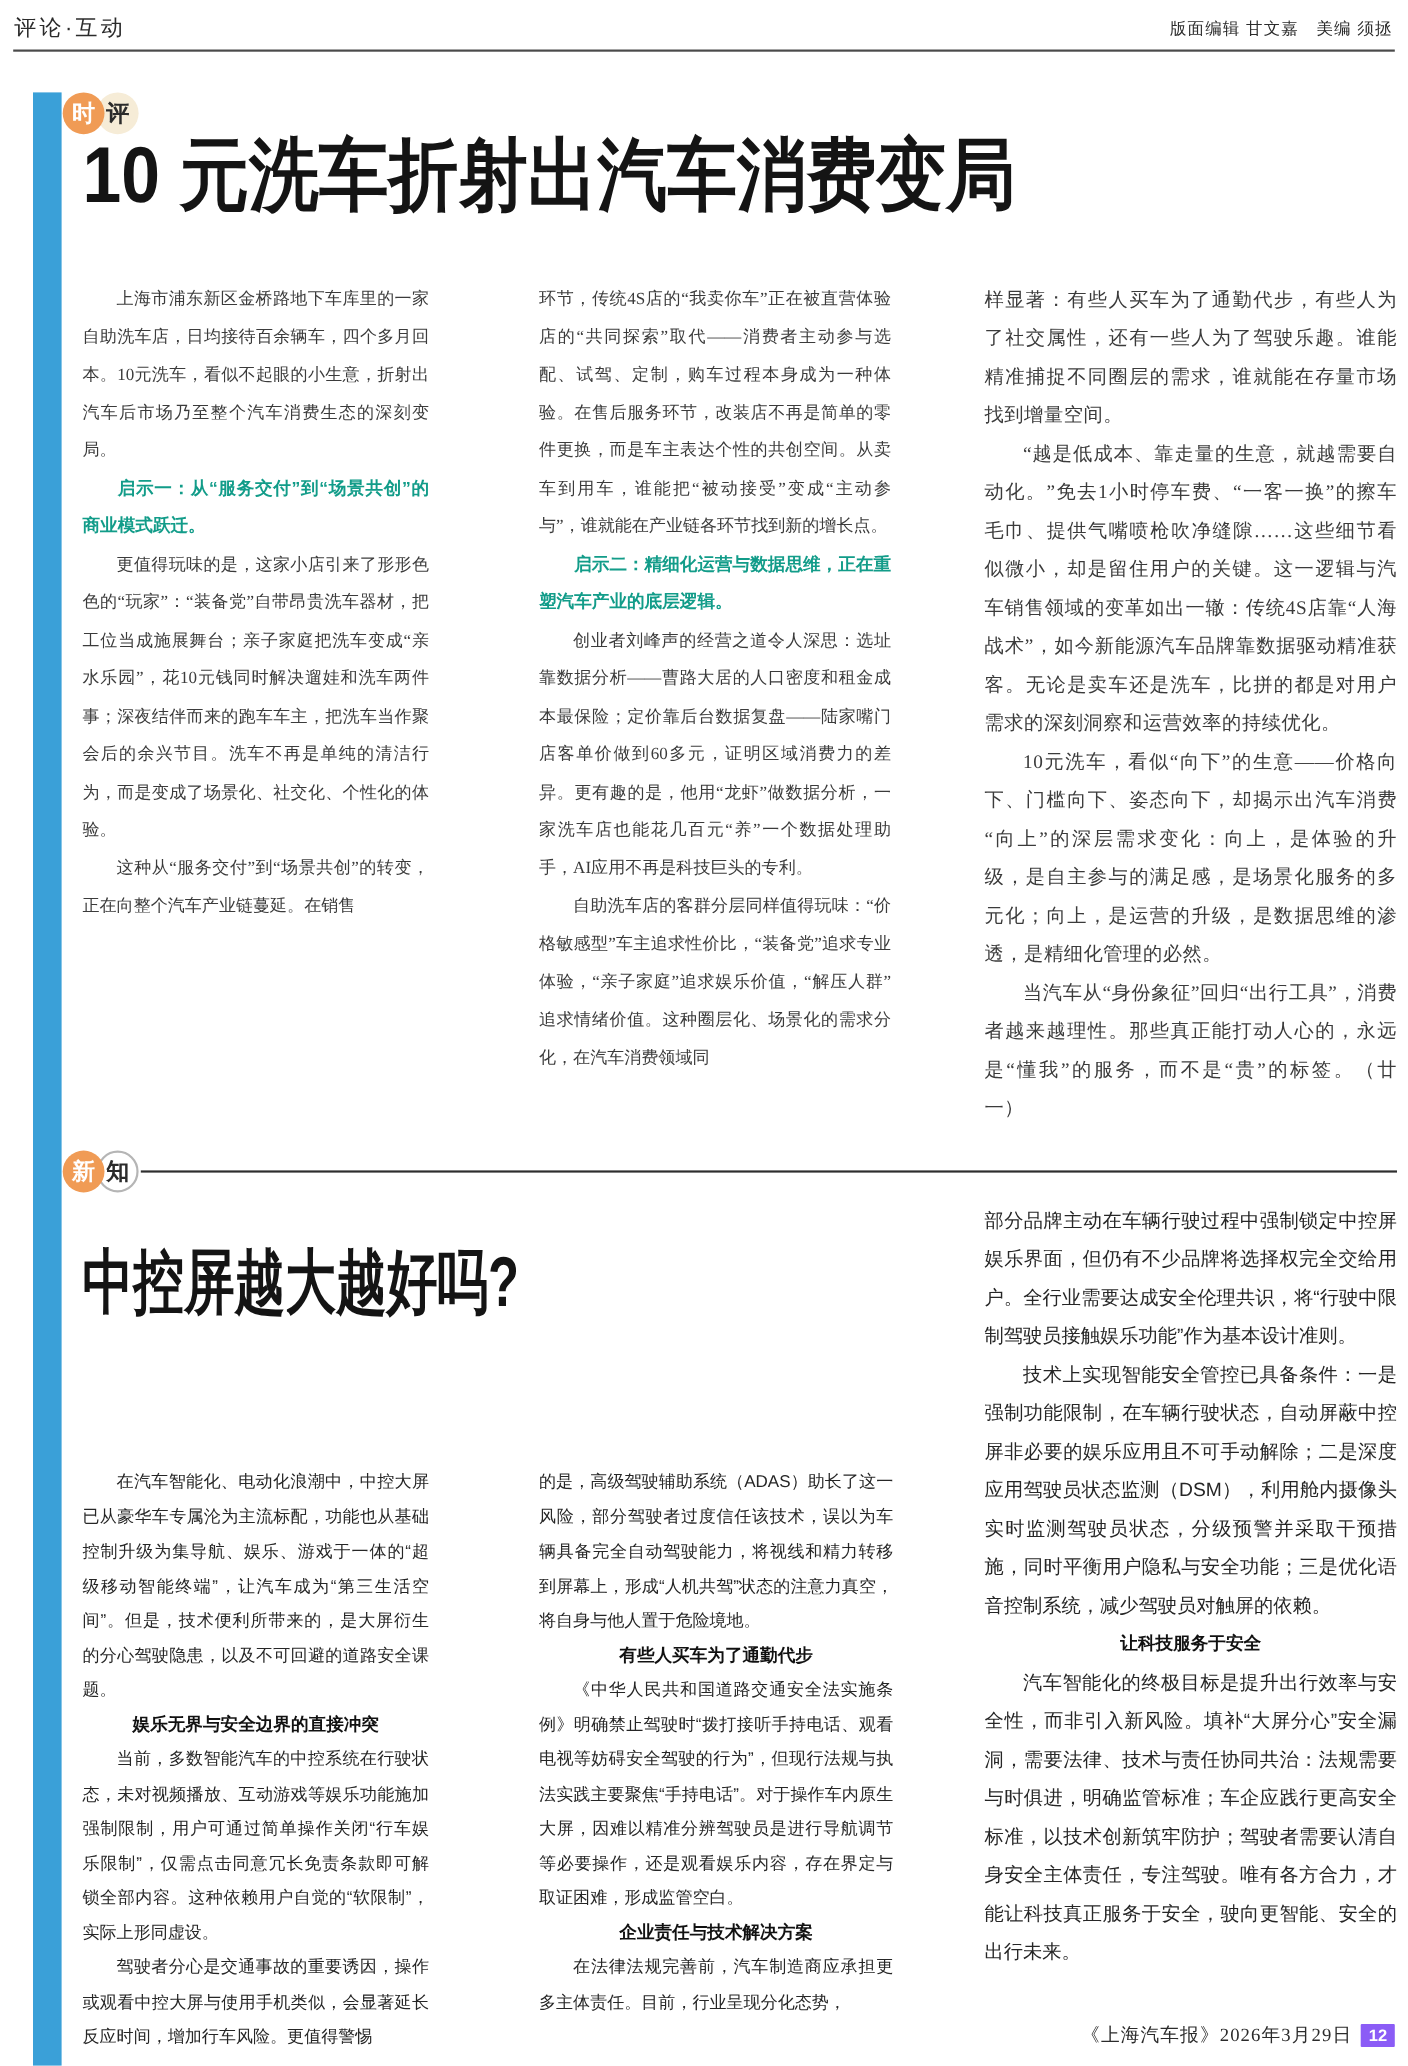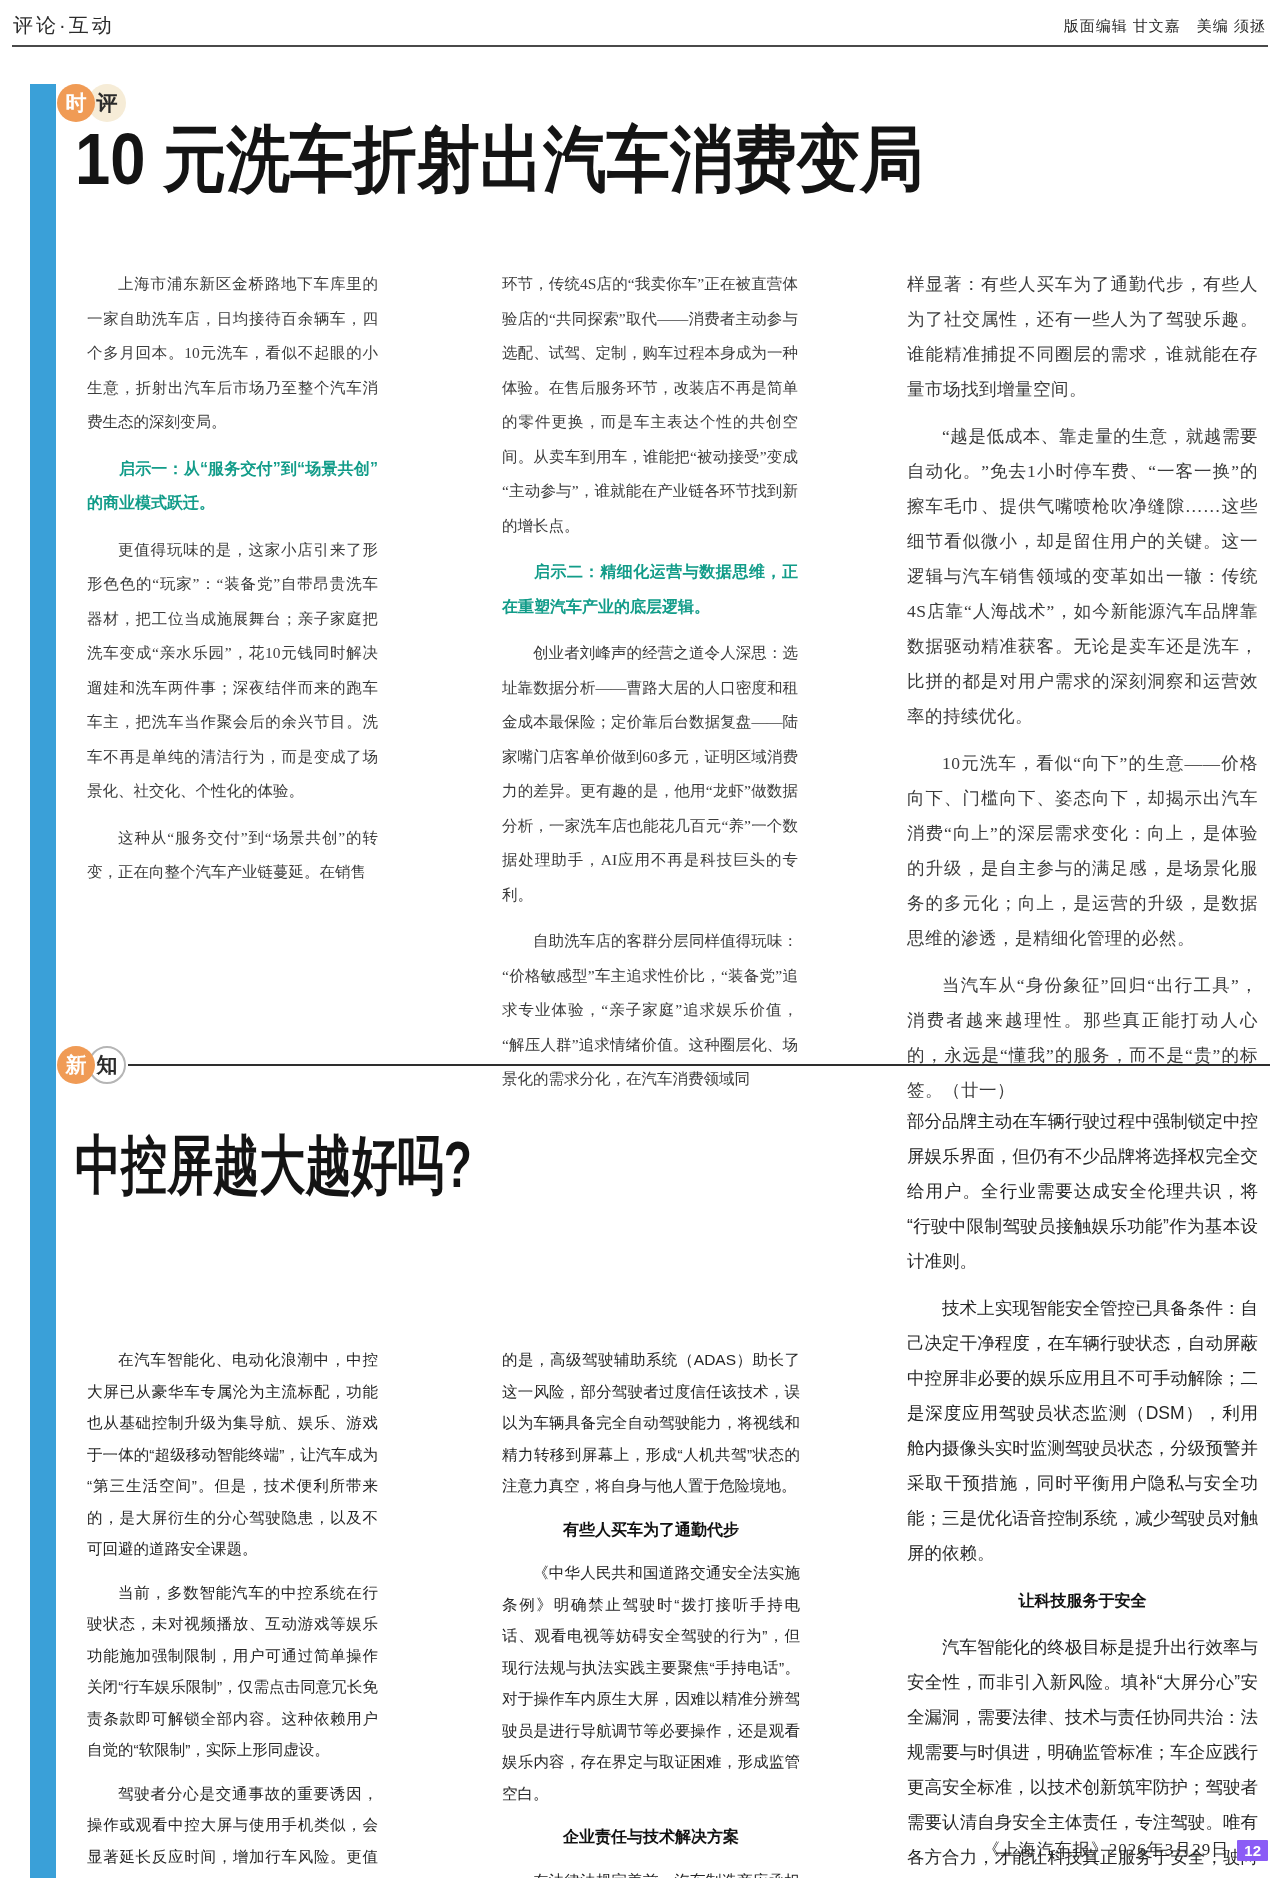--- a/index.html
+++ b/index.html
@@ -31,21 +31,21 @@
 
   
   .headline { position:absolute; left:75px; color:#141414; font-weight:900;
               white-space:nowrap; transform-origin:left top; letter-spacing:0px;
               font-family:"Liberation Sans","DejaVu Sans",sans-serif; }
   .headline1 { top:112px; font-size:72px; transform:scale(.88,1); }
   .headline2 { top:1122px; font-size:64px; transform:scale(.72,1); }
 
   
   .col { position:absolute; text-align:justify; }
-  .col p { margin:12px; }
+  .col p { margin:0; }
   .p   { text-indent:2em; }
   .cont{ text-indent:0; }
 
   
   .a1 { font-family:"Liberation Serif","DejaVu Serif",serif; font-size:15.5px;
         line-height:34.5px; color:#3b3b3b; }
   .a1 .lead { font-family:"Liberation Sans","DejaVu Sans",sans-serif; font-weight:700;
               color:#129c89; text-indent:2em; font-size:16px; }
   .a1c1 { left:75px;  top:255px; width:315px; }
   .a1c2 { left:490px; top:255px; width:320px; }
@@ -103,33 +103,34 @@
 <div class="kicker kicker2">
   <span class="c c1">新</span>
   <span class="c c2">知</span>
 </div>
 <div class="kicker-rule"></div>
 
 <div class="headline headline2">中控屏越大越好吗?</div>
 
 <div class="col a2 a2c1">
   <p class="p">在汽车智能化、电动化浪潮中，中控大屏已从豪华车专属沦为主流标配，功能也从基础控制升级为集导航、娱乐、游戏于一体的“超级移动智能终端”，让汽车成为“第三生活空间”。但是，技术便利所带来的，是大屏衍生的分心驾驶隐患，以及不可回避的道路安全课题。</p>
+  <p class="subhead">娱乐无界与安全边界的直接冲突</p>
   <p class="p">当前，多数智能汽车的中控系统在行驶状态，未对视频播放、互动游戏等娱乐功能施加强制限制，用户可通过简单操作关闭“行车娱乐限制”，仅需点击同意冗长免责条款即可解锁全部内容。这种依赖用户自觉的“软限制”，实际上形同虚设。</p>
   <p class="p">驾驶者分心是交通事故的重要诱因，操作或观看中控大屏与使用手机类似，会显著延长反应时间，增加行车风险。更值得警惕</p>
 </div>
 <div class="col a2 a2c2">
   <p class="cont">的是，高级驾驶辅助系统（ADAS）助长了这一风险，部分驾驶者过度信任该技术，误以为车辆具备完全自动驾驶能力，将视线和精力转移到屏幕上，形成“人机共驾”状态的注意力真空，将自身与他人置于危险境地。</p>
   <p class="subhead">有些人买车为了通勤代步</p>
   <p class="p">《中华人民共和国道路交通安全法实施条例》明确禁止驾驶时“拨打接听手持电话、观看电视等妨碍安全驾驶的行为”，但现行法规与执法实践主要聚焦“手持电话”。对于操作车内原生大屏，因难以精准分辨驾驶员是进行导航调节等必要操作，还是观看娱乐内容，存在界定与取证困难，形成监管空白。</p>
   <p class="subhead">企业责任与技术解决方案</p>
   <p class="p">在法律法规完善前，汽车制造商应承担更多主体责任。目前，行业呈现分化态势，</p>
 </div>
 <div class="col a2 a2c3">
   <p class="cont">部分品牌主动在车辆行驶过程中强制锁定中控屏娱乐界面，但仍有不少品牌将选择权完全交给用户。全行业需要达成安全伦理共识，将“行驶中限制驾驶员接触娱乐功能”作为基本设计准则。</p>
-  <p class="p">技术上实现智能安全管控已具备条件：自己决定干净程度，在车辆行驶状态，自动屏蔽中控屏非必要的娱乐应用且不可手动解除；二是深度应用驾驶员状态监测（DSM），利用舱内摄像头实时监测驾驶员状态，分级预警并采取干预措施，同时平衡用户隐私与安全功能；三是优化语音控制系统，减少驾驶员对触屏的依赖。</p>
+  <p class="p">技术上实现智能安全管控已具备条件：一是强制功能限制，在车辆行驶状态，自动屏蔽中控屏非必要的娱乐应用且不可手动解除；二是深度应用驾驶员状态监测（DSM），利用舱内摄像头实时监测驾驶员状态，分级预警并采取干预措施，同时平衡用户隐私与安全功能；三是优化语音控制系统，减少驾驶员对触屏的依赖。</p>
   <p class="subhead">让科技服务于安全</p>
   <p class="p">汽车智能化的终极目标是提升出行效率与安全性，而非引入新风险。填补“大屏分心”安全漏洞，需要法律、技术与责任协同共治：法规需要与时俱进，明确监管标准；车企应践行更高安全标准，以技术创新筑牢防护；驾驶者需要认清自身安全主体责任，专注驾驶。唯有各方合力，才能让科技真正服务于安全，驶向更智能、安全的出行未来。</p>
 </div>
 
 <div class="footer">
   <span class="date">《上海汽车报》2026年3月29日</span>
   <span class="pagenum">12</span>
 </div>
 
 </body></html>

